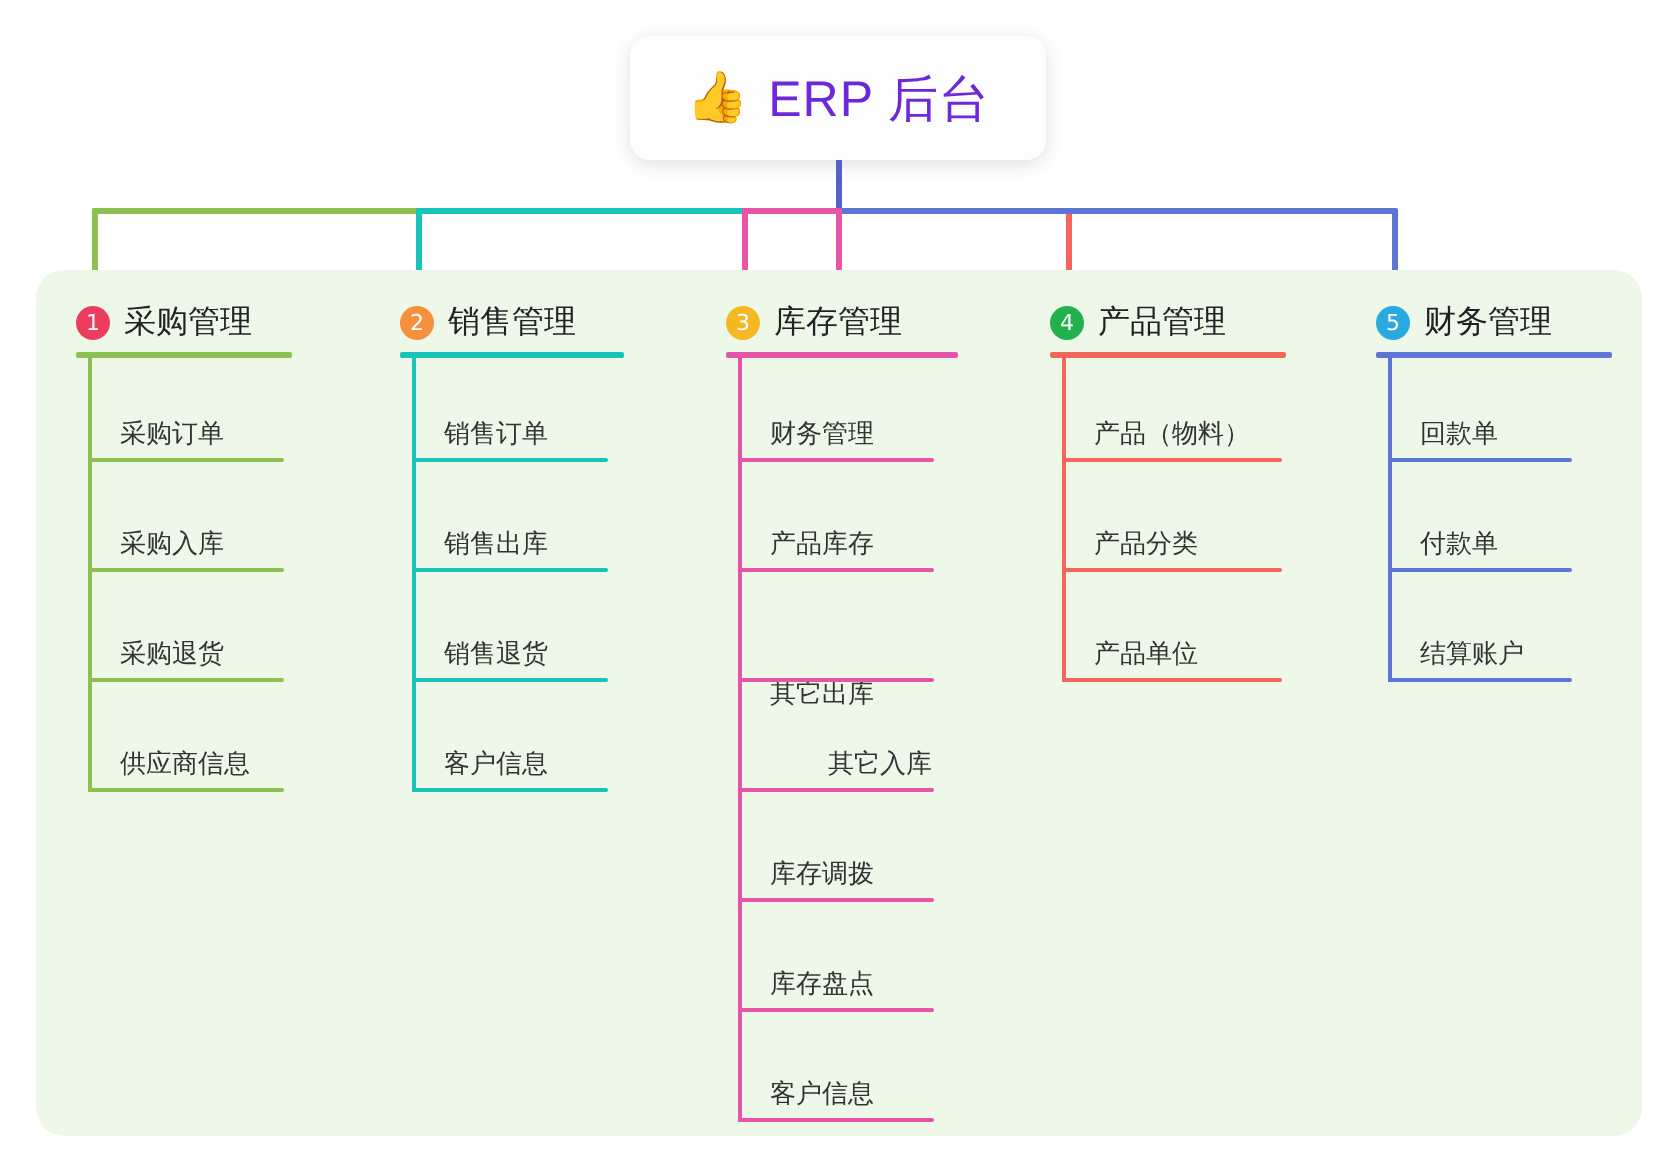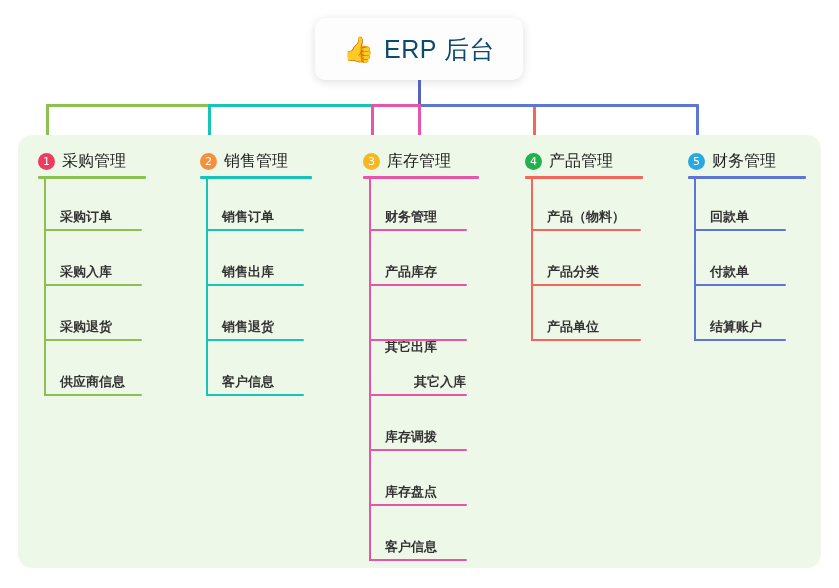--- a/index.html
+++ b/index.html
@@ -14,21 +14,21 @@
 
   
   .root-box{
     position:absolute;left:315px;top:18px;width:208px;height:62px;
     background:#fdfdfd;border-radius:10px;
     box-shadow:0 2px 10px rgba(0,0,0,.13);
     display:flex;align-items:center;justify-content:center;
     gap:10px;
   }
   .root-emoji{font-size:25px;line-height:1;display:block;}
-  .root-title{font-size:25px;color:#0c4a6e;letter-spacing:.5px;white-space:nowrap;}
+  .root-title{font-size:25px;color:#6d28d9;letter-spacing:.5px;white-space:nowrap;}
 
   
   .root-stem{
     position:absolute;left:418px;top:80px;width:3px;height:24px;
     background:#5661c4;
   }
 
   
   .trunk{position:absolute;left:0;top:0;width:839px;height:588px;pointer-events:none;}
 
@@ -53,21 +53,20 @@
   .head-label{font-size:16px;color:#222;}
   .head-rule{position:absolute;left:0;height:3px;border-radius:1px;}
 
   
   .rail{position:absolute;width:2px;}
 
   .item{position:absolute;left:0;}
   .item-label{
     position:absolute;font-size:13px;color:#333;white-space:nowrap;
     left:22px;
-    font-weight:bold;
   }
   .item-rule{position:absolute;height:2px;border-radius:1px;}
 </style>
 </head>
 <body>
 
 <div id="stage">
 
   <div class="root-box">
     <span class="root-emoji">👍</span>

